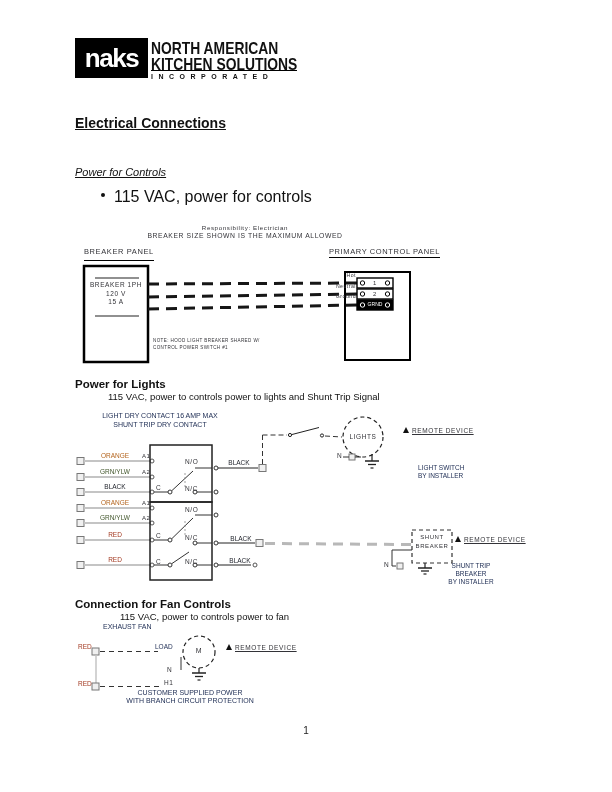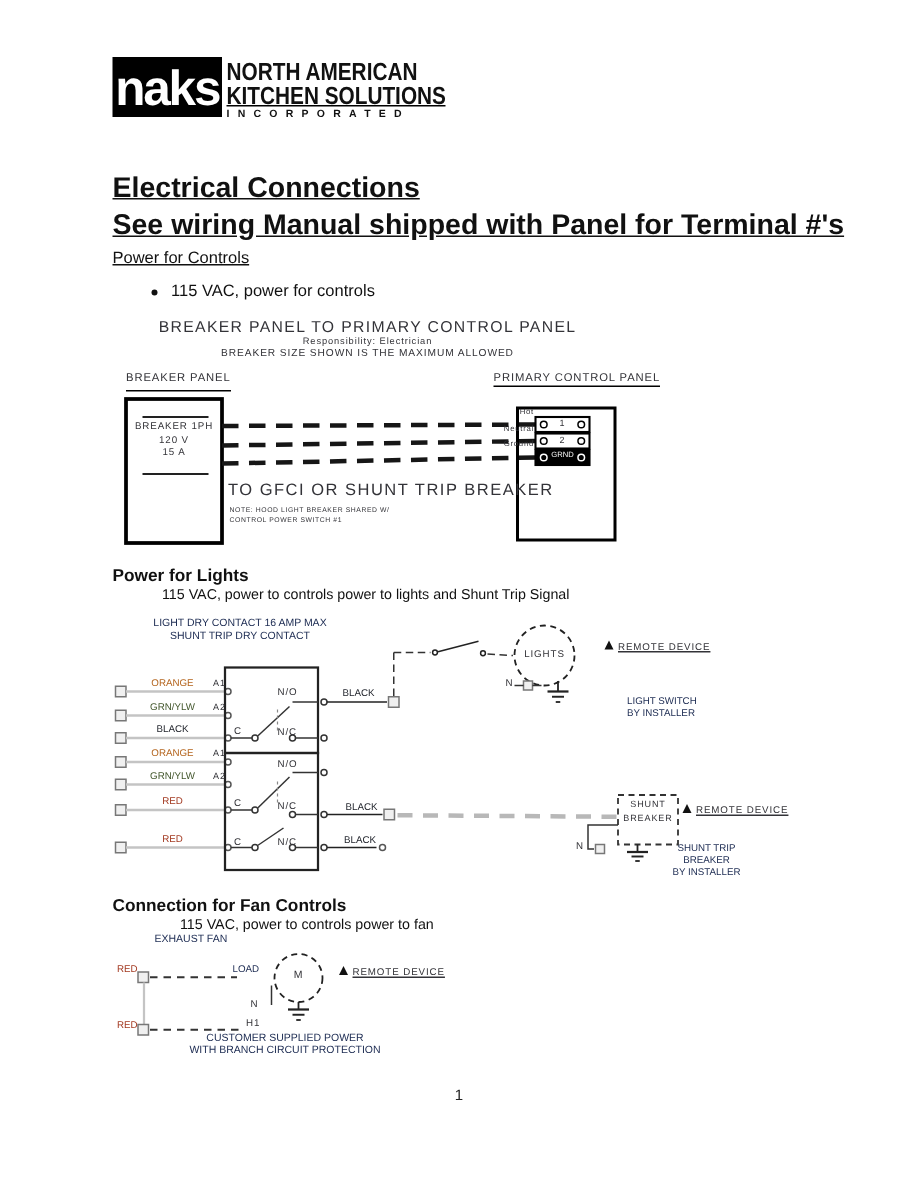--- a/index.html
+++ b/index.html
@@ -2,28 +2,28 @@
 <html style="--navy: #1c2b52; --orange: #b4651e; --green: #44582e; --red: #a33a22; --wire_black: #23262e; --wire_gray: #b8b8b8;"><head>
 <meta charset="utf-8">
 <style>
   html,body{margin:0;padding:0;background:#e8e8e8;}
   .page{position:relative;width:612px;height:792px;margin:0 auto;background:#ffffff;
         font-family:"Liberation Sans",sans-serif;color:#111;overflow:hidden;}
   .t{position:absolute;white-space:nowrap;line-height:1.1;}
   
   .logo-box{position:absolute;left:75px;top:38px;width:73px;height:40px;background:#000;
             display:flex;align-items:center;justify-content:center;}
-  .logo-box span{color:#fff;font-size:33px;font-weight:bold;letter-spacing:-1.5px;line-height:1;}
+  .logo-box span{color:#fff;font-size:26px;font-weight:bold;letter-spacing:-1.5px;line-height:1;}
   .co1,.co2{position:absolute;left:151px;font-size:16.5px;font-weight:bold;letter-spacing:0px;
             transform:scaleX(.84);transform-origin:left top;white-space:nowrap;}
   .co3{position:absolute;left:151px;top:70px;width:146px;font-size:7px;font-weight:bold;
        letter-spacing:5.5px;border-top:1.5px solid #000;padding-top:1.5px;white-space:nowrap;}
   .doc-title{position:absolute;left:75px;top:83px;font-size:19px;font-weight:bold;font-style:italic;
              border-bottom:1.8px solid #000;padding-bottom:1px;letter-spacing:.2px;white-space:nowrap;}
-  .h1{font-size:19px;font-weight:bold;text-decoration:underline;}
+  .h1{font-size:14px;font-weight:bold;text-decoration:underline;}
   .h2{font-size:11px;text-decoration:underline;}
   .h3{font-size:11.5px;font-weight:bold;}
   .body-sm{font-size:9.5px;}
   .dot{position:absolute;width:4px;height:4px;border-radius:50%;background:#111;}
   
   .cad{color:#333338;letter-spacing:.6px;}
   .ctr{text-align:center;}
   .navy{color:var(--navy);}
   .w-orange{color:var(--orange);}
   .w-green{color:var(--green);}
@@ -46,26 +46,24 @@
 
   <div class="logo-box">
     <span>naks</span>
   </div>
   <div class="co1 t" style="top:39px;">NORTH AMERICAN</div>
   <div class="co2 t" style="top:55px;">KITCHEN SOLUTIONS</div>
   <div class="co3">INCORPORATED</div>
 
 
   <div class="t h1" style="left:75px;top:116px;">Electrical Connections</div>
-  <div class="t h1" style="left:75px;top:141px;">See wiring Manual shipped with Panel for Terminal #'s</div>
-  <div class="t h2" style="left:75px;top:166px;">Power for Controls</div>
+  <div class="t h2" style="left:75px;top:166px;font-style:italic;">Power for Controls</div>
   <div class="dot" style="left:101px;top:193px;"></div>
-  <div class="t" style="left:114px;top:188px;font-size:11px;">115 VAC, power for controls</div>
-
-  <div class="t cad ctr" style="left:75px;top:213px;width:340px;font-size:10.5px;letter-spacing:.9px;">BREAKER PANEL TO PRIMARY CONTROL PANEL</div>
+  <div class="t" style="left:114px;top:188px;font-size:16px;">115 VAC, power for controls</div>
+
   <div class="t cad ctr" style="left:75px;top:225px;width:340px;font-size:6.2px;">Responsibility: Electrician</div>
   <div class="t cad ctr" style="left:75px;top:232px;width:340px;font-size:6.8px;">BREAKER SIZE SHOWN IS THE MAXIMUM ALLOWED</div>
 
   <svg style="left:75px;top:245px;" width="350" height="125" viewBox="0 0 350 125">
     <g>
       <rect x="9" y="21" width="64" height="96" fill="none" stroke="#000" stroke-width="2.5"></rect>
       <line x1="20" y1="33" x2="64" y2="33" stroke="#222" stroke-width="1.2"></line>
       <line x1="20" y1="71" x2="64" y2="71" stroke="#222" stroke-width="1.2"></line>
     </g>
     <g stroke="#161616" stroke-width="3" stroke-dasharray="11 7">
@@ -87,21 +85,20 @@
     </g>
   </svg>
 
   <div class="t cad" style="left:84px;top:248px;font-size:7.5px;border-bottom:1.5px solid #000;padding-bottom:4px;">BREAKER PANEL</div>
   <div class="t cad" style="left:329px;top:248px;font-size:7.5px;border-bottom:1.5px solid #000;padding-bottom:1px;">PRIMARY CONTROL PANEL</div>
 
   <div class="t cad ctr" style="left:84px;top:281px;width:64px;font-size:6.5px;">BREAKER 1PH</div>
   <div class="t cad ctr" style="left:84px;top:290px;width:64px;font-size:6.5px;">120 V</div>
   <div class="t cad ctr" style="left:84px;top:298px;width:64px;font-size:6.5px;">15 A</div>
 
-  <div class="t cad" style="left:152px;top:321px;font-size:11px;letter-spacing:1px;">TO GFCI OR SHUNT TRIP BREAKER</div>
   <div class="t cad tiny" style="left:153px;top:338px;">NOTE: HOOD LIGHT BREAKER SHARED W/</div>
   <div class="t cad tiny" style="left:153px;top:345px;">CONTROL POWER SWITCH #1</div>
 
   <div class="t cad sm8" style="left:326px;top:272px;width:30px;">Hot</div>
   <div class="t cad sm8" style="left:326px;top:283px;width:30px;">Neutral</div>
   <div class="t cad sm8" style="left:326px;top:293px;width:30px;">Ground</div>
 
   <div class="t cad ctr" style="left:357px;top:279.5px;width:36px;font-size:6px;">1</div>
   <div class="t cad ctr" style="left:357px;top:290.5px;width:36px;font-size:6px;">2</div>
   <div class="t smC" style="left:357px;top:301px;width:36px;color:#fff;">GRND</div>

